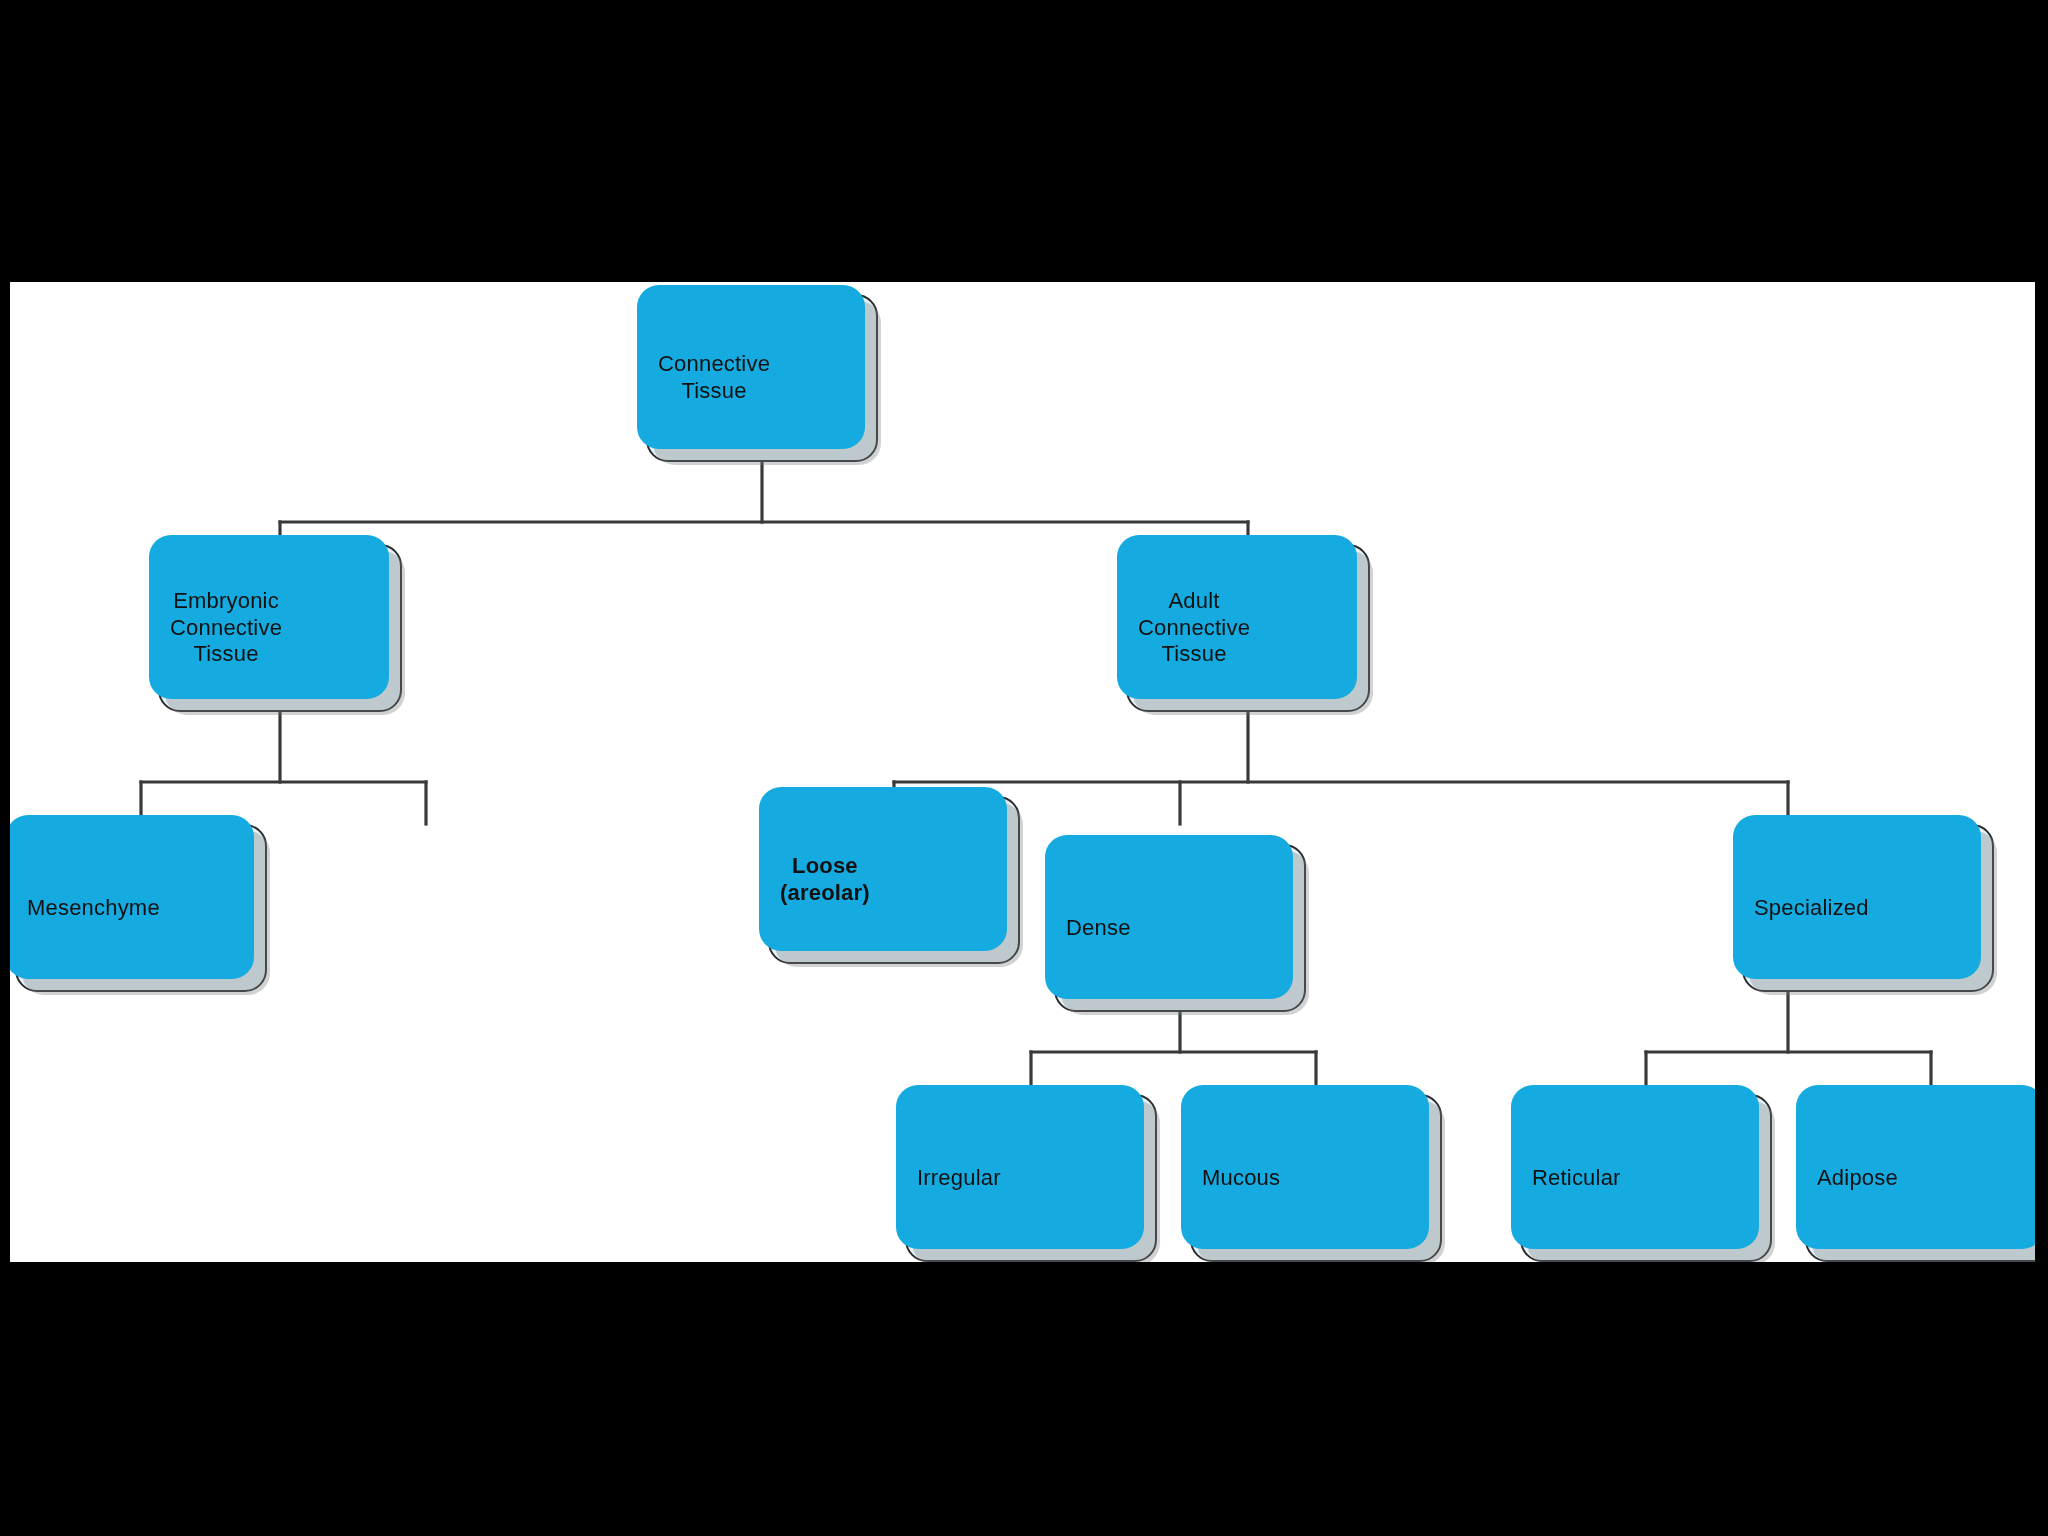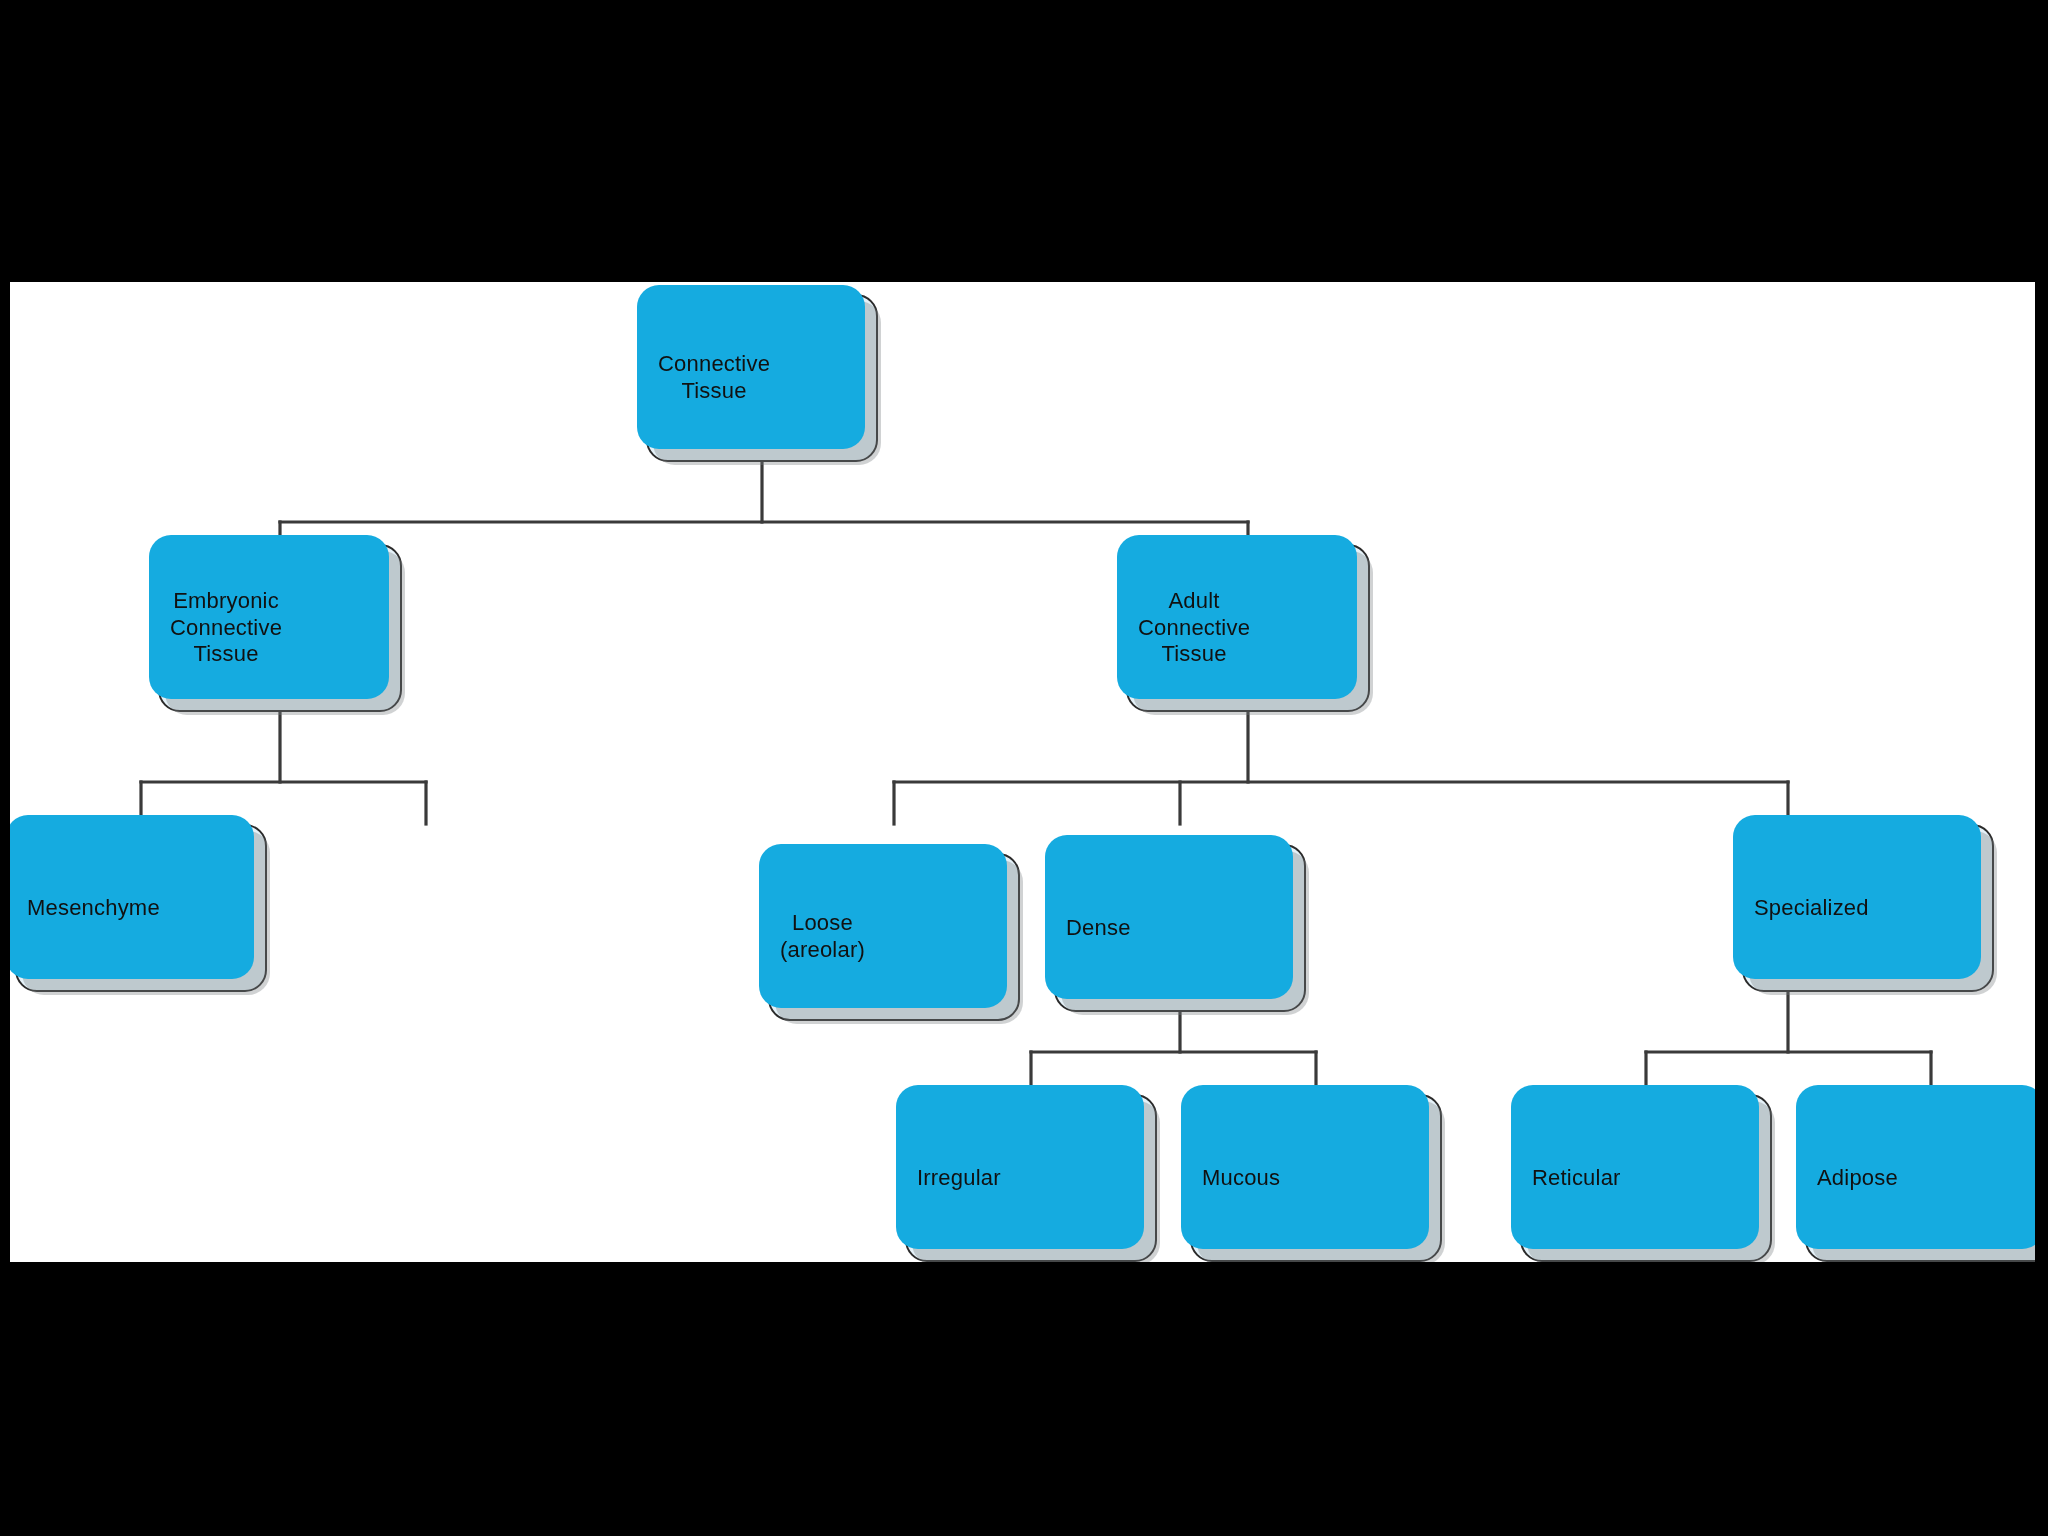--- a/index.html
+++ b/index.html
@@ -96,21 +96,21 @@
       <span class="lbl">Adult
 Connective
 Tissue</span>
     </div>
 
     <div class="node" style="left:5px;top:542px;width:252px;height:168px;">
       <span class="lbl">Mesenchyme</span>
     </div>
 
 
-    <div class="node" style="left:758px;top:571px;width:252px;height:168px;">
+    <div class="node" style="left:758px;top:514px;width:252px;height:168px;font-weight:bold;">
       <span class="lbl">Loose
 (areolar)</span>
     </div>
 
     <div class="node" style="left:1044px;top:562px;width:252px;height:168px;">
       <span class="lbl">Dense</span>
     </div>
 
     <div class="node" style="left:1732px;top:542px;width:252px;height:168px;">
       <span class="lbl">Specialized</span>

